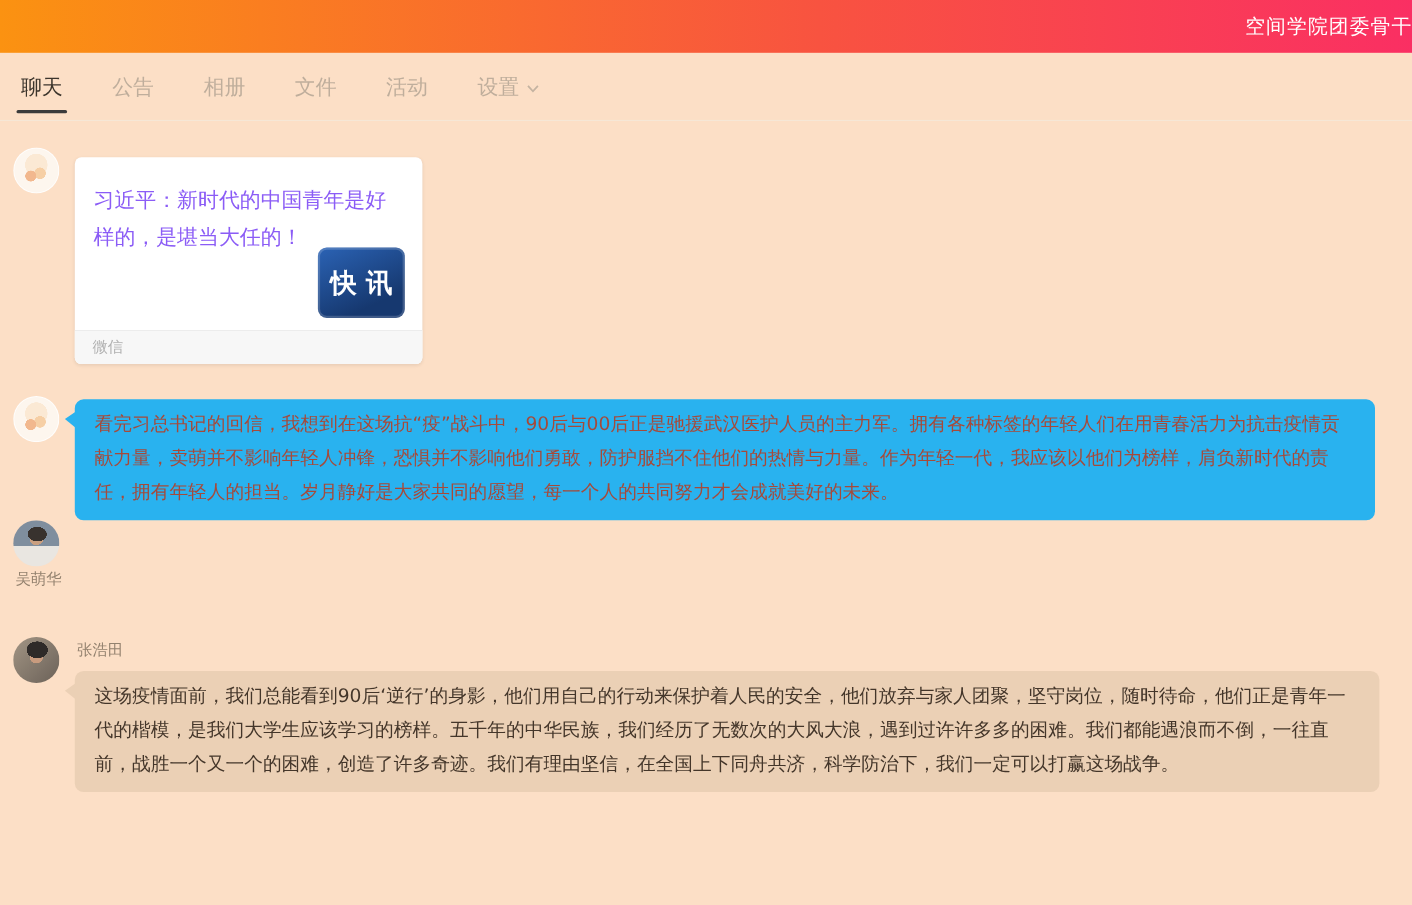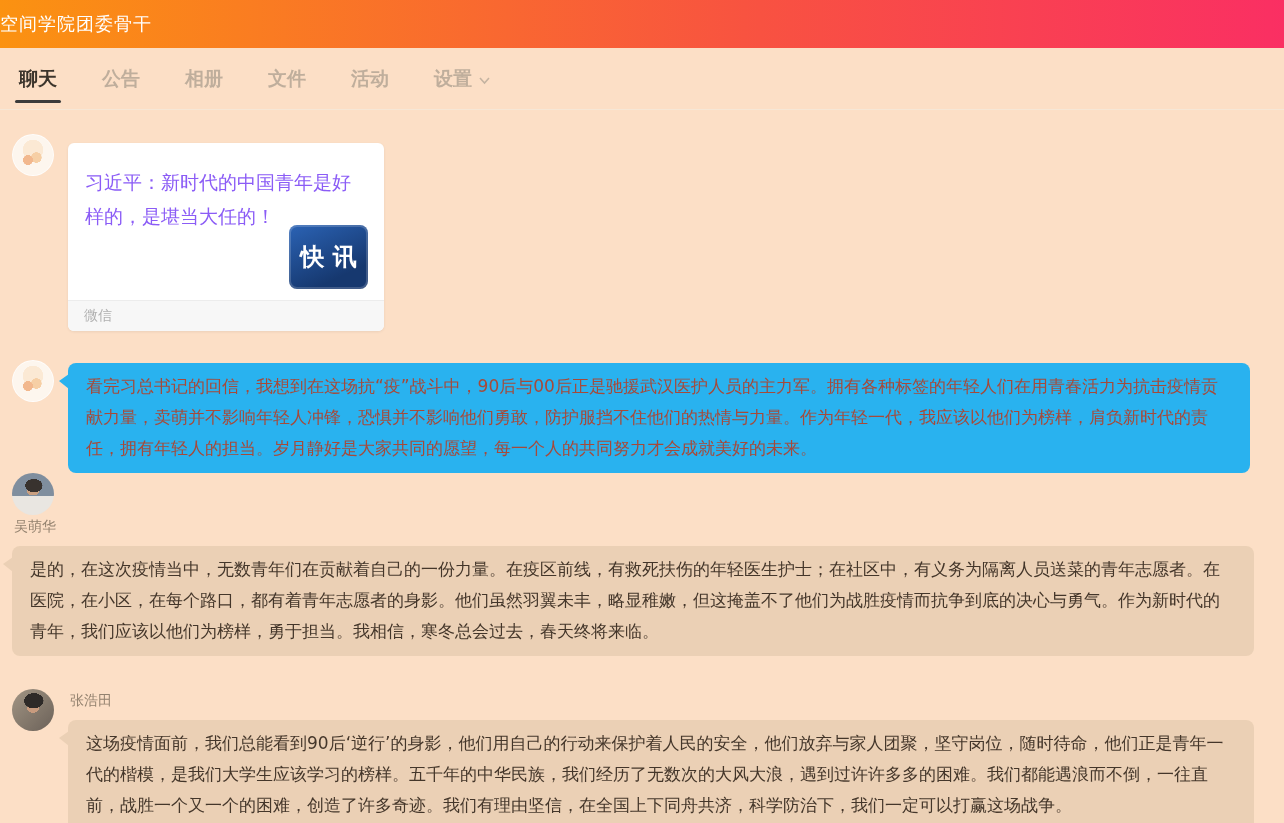--- a/index.html
+++ b/index.html
@@ -5,26 +5,26 @@
   :root{
     --header_grad_start:#fb9211; --header_grad_mid:#f85340; --header_grad_end:#fa2f63;
     --page_bg:#fcdfc6; --blue_bubble:#29b2ef; --blue_bubble_text:#a64a3a;
     --tan_bubble:#ebd0b5; --tan_bubble_text:#44362a; --name_text:#93826f;
     --tab_active:#3c352c; --tab_inactive:#bfae9c; --badge_blue_dark:#16386f; --badge_blue_light:#2b63b5;
   }
   *{box-sizing:border-box;margin:0;padding:0;}
   html,body{width:1284px;height:823px;overflow:hidden;}
   body{font-family:"DejaVu Sans","Liberation Sans",sans-serif;background:var(--page_bg);}
 
-  .app-header{height:48px;display:flex;align-items:center;justify-content:flex-start;
+  .app-header{height:48px;display:flex;align-items:center;justify-content:flex-end;
     background:linear-gradient(90deg,var(--header_grad_start) 0%,var(--header_grad_mid) 58%,var(--header_grad_end) 100%);}
   .app-header .title{color:#fff;font-size:18px;letter-spacing:1px;}
 
   .tab-bar{height:62px;display:flex;align-items:center;padding:0 0 0 15px;
-    border-bottom:1px solid #f6e7d6;font-weight:bold;}
+    border-bottom:1px solid #f6e7d6;}
   .tab{position:relative;height:100%;display:flex;align-items:center;gap:6px;
     padding:0 4px;margin-right:37px;font-size:19px;color:var(--tab_inactive);cursor:pointer;}
   .tab.active{color:var(--tab_active);}
   .tab.active::after{content:"";position:absolute;left:0;right:0;bottom:6px;height:3px;
     background:#3b3b3b;border-radius:2px;}
   .chevron{width:13px;height:13px;margin-top:3px;}
   .chevron svg{display:block;}
 
   .chat{padding:24px 0 0 12px;}
   .msg-row{display:flex;align-items:flex-start;}
@@ -131,24 +131,20 @@
         <span class="tail"></span>
         <span>看完习总书记的回信，我想到在这场抗“疫”战斗中，90后与00后正是驰援武汉医护人员的主力军。拥有各种标签的年轻人们在用青春活力为抗击疫情贡献力量，卖萌并不影响年轻人冲锋，恐惧并不影响他们勇敢，防护服挡不住他们的热情与力量。作为年轻一代，我应该以他们为榜样，肩负新时代的责任，拥有年轻人的担当。岁月静好是大家共同的愿望，每一个人的共同努力才会成就美好的未来。</span>
       </div>
     </div>
   </div>
 
   <div class="msg-row row-3">
     <div class="avatar photo-a"></div>
     <div class="msg-col">
       <div class="sender-name">吴萌华</div>
-      <div class="bubble tan">
-        <span class="tail"></span>
-        <span>是的，在这次疫情当中，无数青年们在贡献着自己的一份力量。在疫区前线，有救死扶伤的年轻医生护士；在社区中，有义务为隔离人员送菜的青年志愿者。在医院，在小区，在每个路口，都有着青年志愿者的身影。他们虽然羽翼未丰，略显稚嫩，但这掩盖不了他们为战胜疫情而抗争到底的决心与勇气。作为新时代的青年，我们应该以他们为榜样，勇于担当。我相信，寒冬总会过去，春天终将来临。</span>
-      </div>
     </div>
   </div>
 
   <div class="msg-row row-4">
     <div class="avatar photo-b"></div>
     <div class="msg-col">
       <div class="sender-name">张浩田</div>
       <div class="bubble tan">
         <span class="tail"></span>
         <span>这场疫情面前，我们总能看到90后‘逆行’的身影，他们用自己的行动来保护着人民的安全，他们放弃与家人团聚，坚守岗位，随时待命，他们正是青年一代的楷模，是我们大学生应该学习的榜样。五千年的中华民族，我们经历了无数次的大风大浪，遇到过许许多多的困难。我们都能遇浪而不倒，一往直前，战胜一个又一个的困难，创造了许多奇迹。我们有理由坚信，在全国上下同舟共济，科学防治下，我们一定可以打赢这场战争。</span>

